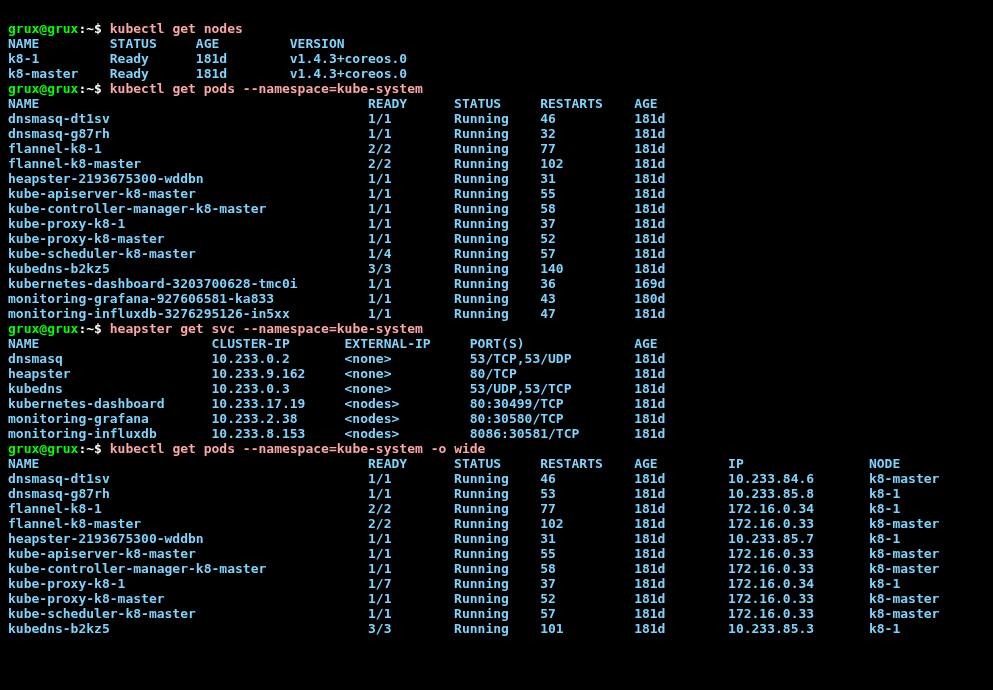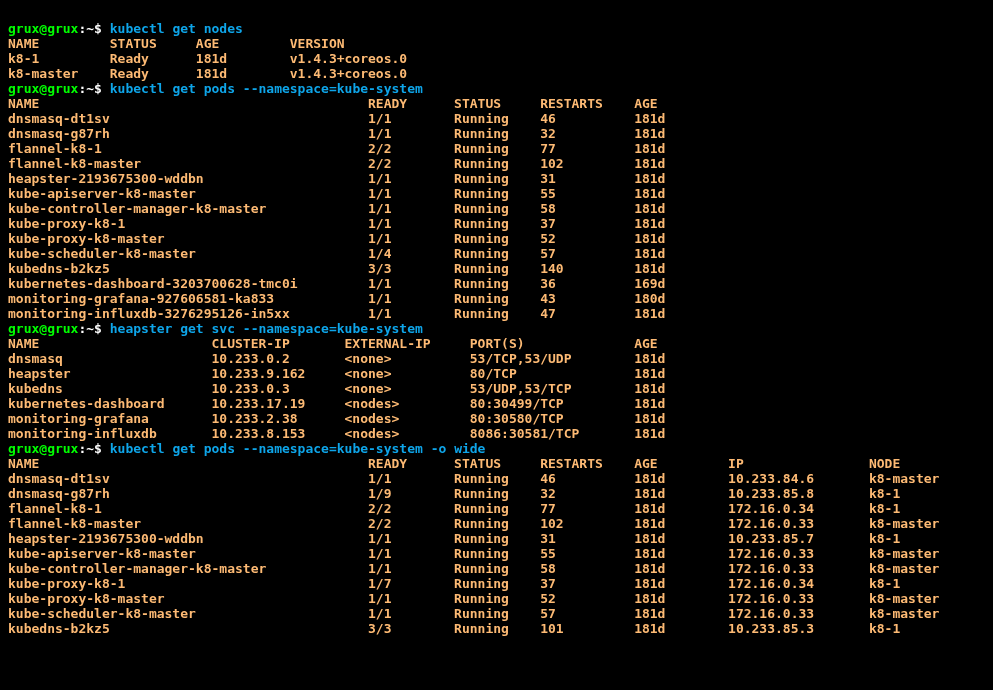--- a/index.html
+++ b/index.html
@@ -11,22 +11,22 @@
     margin: 0;
     padding: 6px 8px;
     white-space: pre;
     font-weight: bold;
   }
   .prompt .user { color: #00ff00; }
   .prompt .sep { color: #00ff00; }
   .prompt .host { color: #00ff00; }
   .prompt .tilde { color: #ffffff; }
   .prompt .dollar { color: #ffffff; }
-  .cmd { color: #0ea5e9; }
-  .row { color: #fdba74; }
+  .cmd { color: #fca5a5; }
+  .row { color: #7dd3fc; }
 </style>
 </head>
 <body>
 <div id="terminal"><span class="prompt"><span class="user">grux</span><span class="sep">@</span><span class="host">grux</span><span class="tilde">:~</span><span class="dollar">$ </span></span><span class="cmd">kubectl get nodes</span>
 <span class="row">NAME         STATUS     AGE         VERSION</span>
 <span class="row">k8-1         Ready      181d        v1.4.3+coreos.0</span>
 <span class="row">k8-master    Ready      181d        v1.4.3+coreos.0</span>
 <span class="prompt"><span class="user">grux</span><span class="sep">@</span><span class="host">grux</span><span class="tilde">:~</span><span class="dollar">$ </span></span><span class="cmd">kubectl get pods --namespace=kube-system</span>
 <span class="row">NAME                                          READY      STATUS     RESTARTS    AGE</span>
 <span class="row">dnsmasq-dt1sv                                 1/1        Running    46          181d</span>
@@ -47,21 +47,21 @@
 <span class="row">NAME                      CLUSTER-IP       EXTERNAL-IP     PORT(S)              AGE</span>
 <span class="row">dnsmasq                   10.233.0.2       &lt;none&gt;          53/TCP,53/UDP        181d</span>
 <span class="row">heapster                  10.233.9.162     &lt;none&gt;          80/TCP               181d</span>
 <span class="row">kubedns                   10.233.0.3       &lt;none&gt;          53/UDP,53/TCP        181d</span>
 <span class="row">kubernetes-dashboard      10.233.17.19     &lt;nodes&gt;         80:30499/TCP         181d</span>
 <span class="row">monitoring-grafana        10.233.2.38      &lt;nodes&gt;         80:30580/TCP         181d</span>
 <span class="row">monitoring-influxdb       10.233.8.153     &lt;nodes&gt;         8086:30581/TCP       181d</span>
 <span class="prompt"><span class="user">grux</span><span class="sep">@</span><span class="host">grux</span><span class="tilde">:~</span><span class="dollar">$ </span></span><span class="cmd">kubectl get pods --namespace=kube-system -o wide</span>
 <span class="row">NAME                                          READY      STATUS     RESTARTS    AGE         IP                NODE</span>
 <span class="row">dnsmasq-dt1sv                                 1/1        Running    46          181d        10.233.84.6       k8-master</span>
-<span class="row">dnsmasq-g87rh                                 1/9        Running    32          181d        10.233.85.8       k8-1</span>
+<span class="row">dnsmasq-g87rh                                 1/1        Running    53          181d        10.233.85.8       k8-1</span>
 <span class="row">flannel-k8-1                                  2/2        Running    77          181d        172.16.0.34       k8-1</span>
 <span class="row">flannel-k8-master                             2/2        Running    102         181d        172.16.0.33       k8-master</span>
 <span class="row">heapster-2193675300-wddbn                     1/1        Running    31          181d        10.233.85.7       k8-1</span>
 <span class="row">kube-apiserver-k8-master                      1/1        Running    55          181d        172.16.0.33       k8-master</span>
 <span class="row">kube-controller-manager-k8-master             1/1        Running    58          181d        172.16.0.33       k8-master</span>
 <span class="row">kube-proxy-k8-1                               1/7        Running    37          181d        172.16.0.34       k8-1</span>
 <span class="row">kube-proxy-k8-master                          1/1        Running    52          181d        172.16.0.33       k8-master</span>
 <span class="row">kube-scheduler-k8-master                      1/1        Running    57          181d        172.16.0.33       k8-master</span>
 <span class="row">kubedns-b2kz5                                 3/3        Running    101         181d        10.233.85.3       k8-1</span>
 </div>

